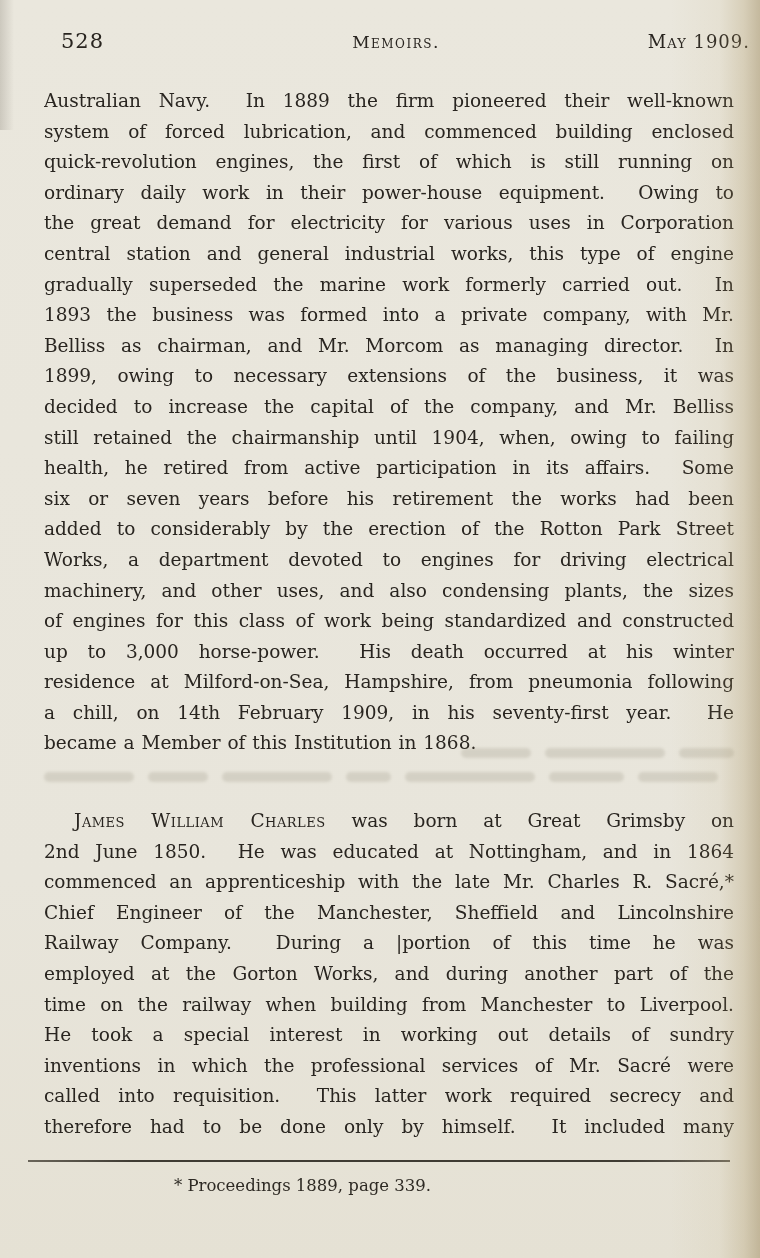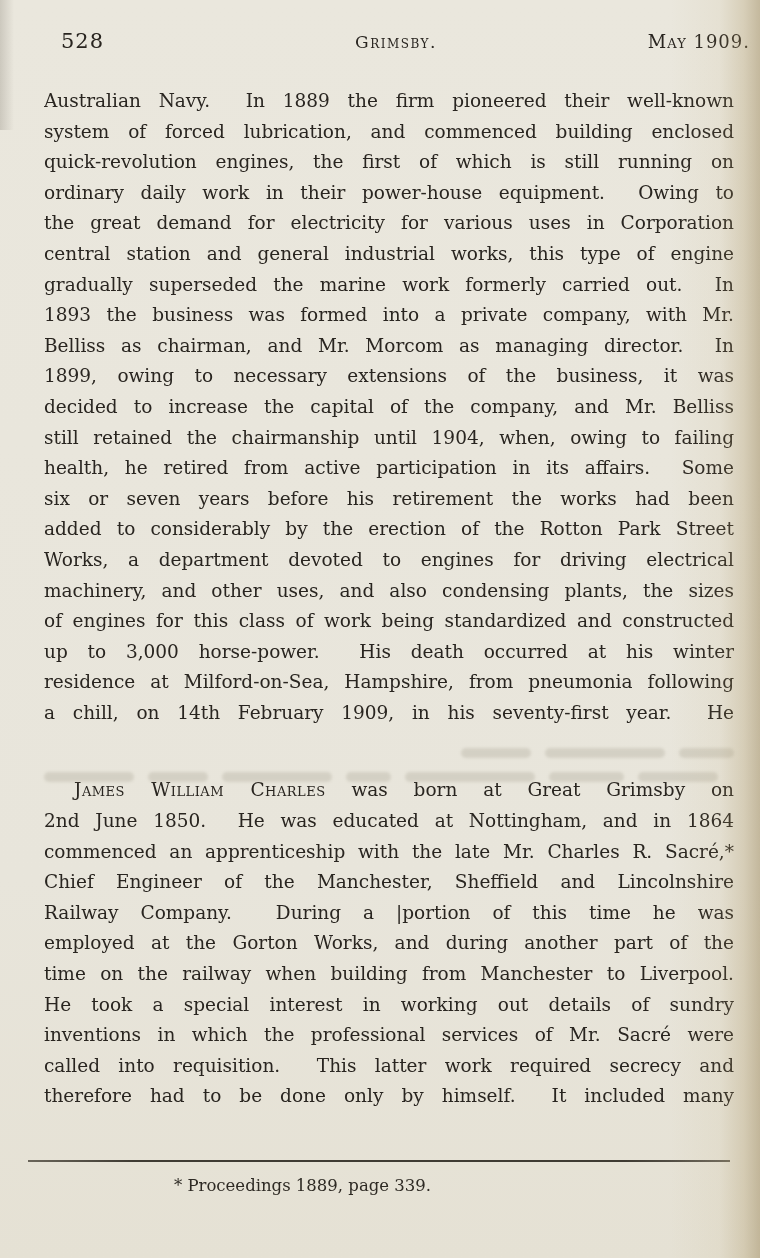--- a/index.html
+++ b/index.html
@@ -72,21 +72,21 @@
     text-align: center; font-size: 16.5px; color: #2e2a24;
   }
 </style>
 </head>
 <body>
 
 <div class="corner-shade"></div>
 
 <div class="header">
   <span class="page-number">528</span>
-  <span class="running-title">Grimsby.</span>
+  <span class="running-title">Memoirs.</span>
   <span class="issue-date">May 1909.</span>
 </div>
 
 <div class="body-text">
   <div class="para1">
     <div class="line">Australian Navy.&nbsp; In 1889 the firm pioneered their well-known</div>
     <div class="line">system of forced lubrication, and commenced building enclosed</div>
     <div class="line">quick-revolution engines, the first of which is still running on</div>
     <div class="line">ordinary daily work in their power-house equipment.&nbsp; Owing to</div>
     <div class="line">the great demand for electricity for various uses in Corporation</div>
@@ -99,20 +99,21 @@
     <div class="line">still retained the chairmanship until 1904, when, owing to failing</div>
     <div class="line">health, he retired from active participation in its affairs.&nbsp; Some</div>
     <div class="line">six or seven years before his retirement the works had been</div>
     <div class="line">added to considerably by the erection of the Rotton Park Street</div>
     <div class="line">Works, a department devoted to engines for driving electrical</div>
     <div class="line">machinery, and other uses, and also condensing plants, the sizes</div>
     <div class="line">of engines for this class of work being standardized and constructed</div>
     <div class="line">up to 3,000 horse-power.&nbsp; His death occurred at his winter</div>
     <div class="line">residence at Milford-on-Sea, Hampshire, from pneumonia following</div>
     <div class="line">a chill, on 14th February 1909, in his seventy-first year.&nbsp; He</div>
+    <div class="line last">became a Member of this Institution in 1868.</div>
   </div>
 
   <div class="para2">
     <div class="line first"><span class="smallcaps-name">James William Charles</span> <span>was born at Great Grimsby on</span></div>
     <div class="line">2nd June 1850.&nbsp; He was educated at Nottingham, and in 1864</div>
     <div class="line">commenced an apprenticeship with the late Mr. Charles R. Sacré,*</div>
     <div class="line">Chief Engineer of the Manchester, Sheffield and Lincolnshire</div>
     <div class="line">Railway Company.&nbsp; During a |portion of this time he was</div>
     <div class="line">employed at the Gorton Works, and during another part of the</div>
     <div class="line">time on the railway when building from Manchester to Liverpool.</div>

